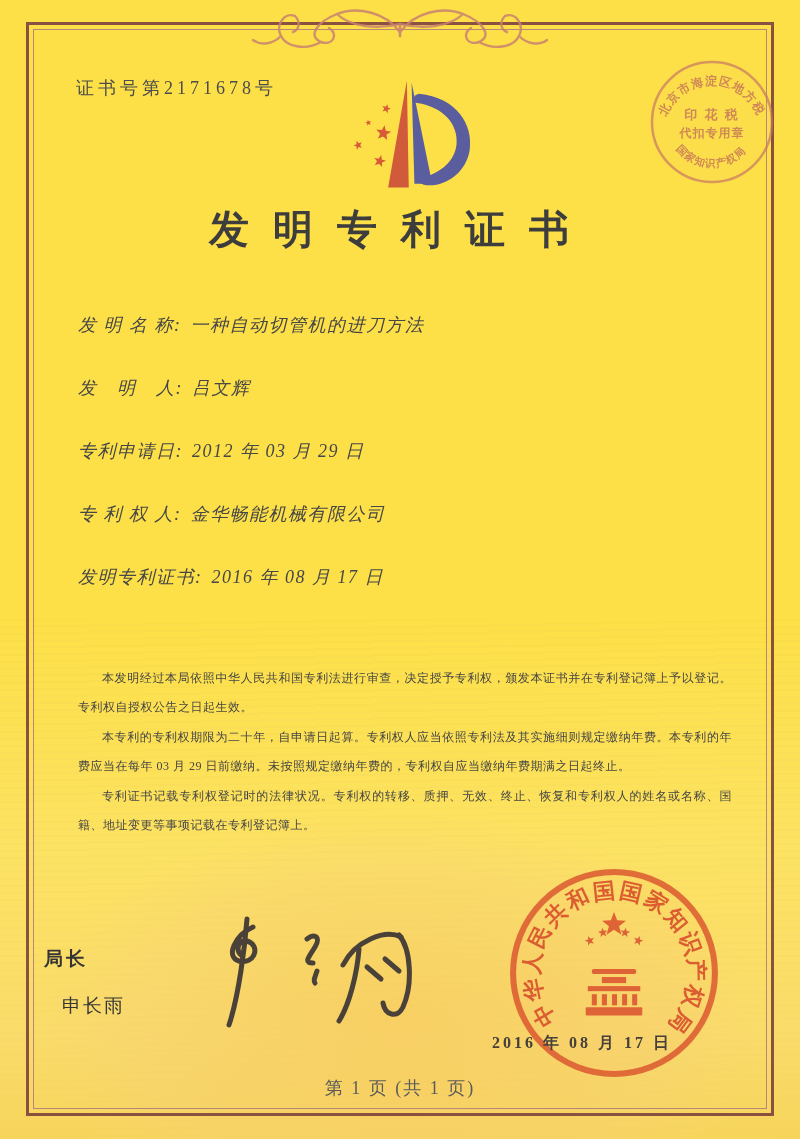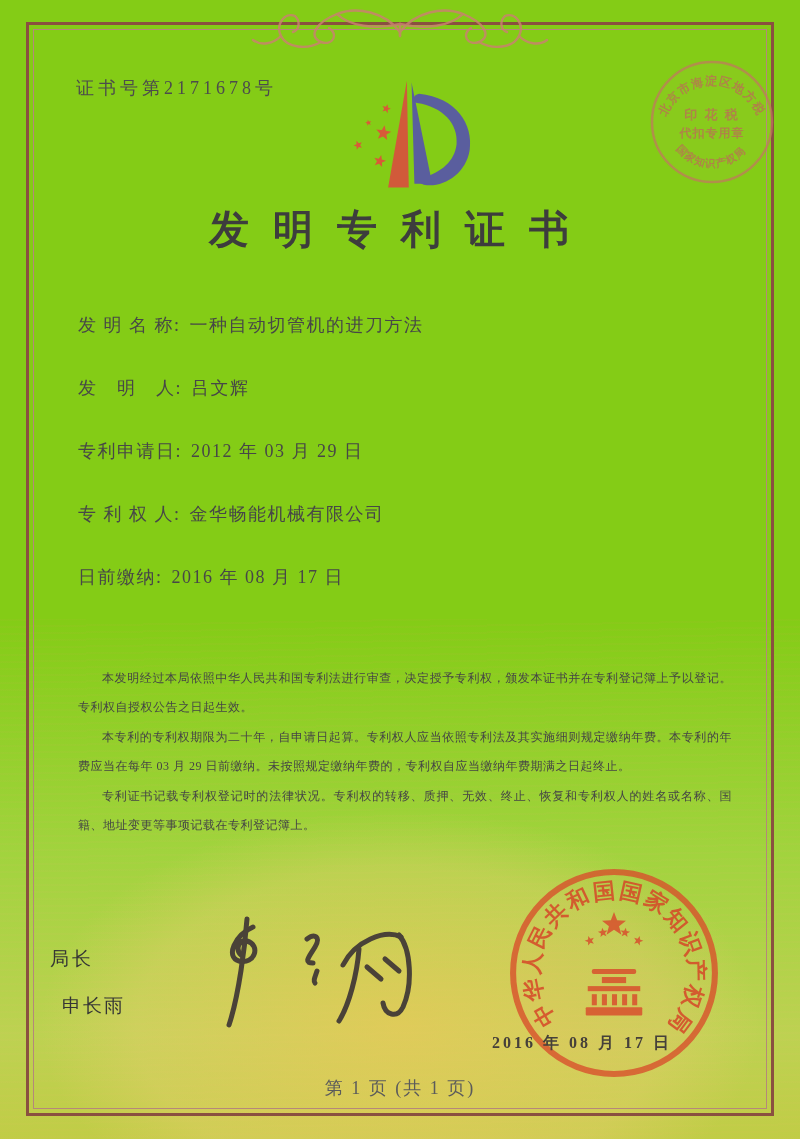--- a/index.html
+++ b/index.html
@@ -1,45 +1,45 @@
 <!DOCTYPE html>
 <html><head>
 <meta charset="utf-8">
 <style>
   html,body{margin:0;padding:0;}
   body{font-family:"Liberation Serif","DejaVu Serif",serif;}
-  .page{position:relative;width:800px;height:1139px;overflow:hidden;background:#84cc16;}
+  .page{position:relative;width:800px;height:1139px;overflow:hidden;background:#fde047;}
 
   .glow{position:absolute;left:0;right:0;bottom:0;height:520px;pointer-events:none;
     background:
       radial-gradient(ellipse 60% 55% at 50% 78%, rgba(246,199,95,.60), rgba(246,206,120,.30) 55%, rgba(246,206,120,0) 75%),
       linear-gradient(180deg, rgba(252,250,244,0) 0%, rgba(249,233,180,.25) 45%, rgba(246,215,140,.50) 80%, rgba(243,205,110,.55) 100%),
       repeating-linear-gradient(179deg, rgba(215,160,80,.06) 0 2px, rgba(255,255,255,0) 2px 7px);}
 
   .frame-outer{position:absolute;top:22px;left:26px;right:26px;bottom:23px;border:3px solid #8a5040;}
   .frame-inner{position:absolute;top:29px;left:33px;right:33px;bottom:30px;border:1px solid #b5887a;}
 
   .ornament{position:absolute;top:2px;left:50%;transform:translateX(-50%);width:330px;height:52px;}
 
   .cert-no{position:absolute;top:76px;left:76px;font-size:18px;letter-spacing:4px;color:#4c4c4c;}
 
   .logo{position:absolute;top:70px;left:330px;width:150px;height:128px;}
 
   .title{position:absolute;top:202px;left:0;right:18px;text-align:center;text-indent:20px;
     font-size:40px;letter-spacing:24px;font-weight:600;color:#3d3d3d;}
 
-  .fields{position:absolute;top:312px;left:78px;right:56px;}
+  .fields{position:absolute;top:312px;left:78px;right:56px;font-style:italic;}
   .frow{line-height:26px;margin-bottom:37px;font-size:18px;color:#474747;letter-spacing:1.5px;white-space:nowrap;}
   .fvalue{margin-left:9px;}
 
   .paras{position:absolute;top:664px;left:78px;right:68px;}
   .paras p{margin:0;font-size:12px;line-height:29.4px;color:#454545;text-align:justify;text-indent:2em;letter-spacing:0.5px;}
 
-  .signer-title{position:absolute;top:946px;left:50px;font-size:19px;letter-spacing:3px;color:#353535;
-    font-family:"Liberation Sans","DejaVu Sans",sans-serif;font-weight:400;}
+  .signer-title{position:absolute;top:946px;left:44px;font-size:19px;letter-spacing:3px;color:#353535;
+    font-family:"Liberation Sans","DejaVu Sans",sans-serif;font-weight:700;}
   .signer-name{position:absolute;top:993px;left:62px;font-size:19px;letter-spacing:2px;color:#353535;
     font-family:"Liberation Sans","DejaVu Sans",sans-serif;font-weight:500;text-align:center;}
 
   .signature{position:absolute;top:905px;left:195px;width:250px;height:138px;z-index:3;}
 
   .seal{position:absolute;top:864px;left:505px;width:218px;height:218px;z-index:2;opacity:.92;}
   .seal-date{position:absolute;top:1033px;left:492px;font-size:16px;letter-spacing:3px;color:#45403a;z-index:4;font-weight:600;}
 
   .tax-stamp{position:absolute;top:57px;left:647px;width:130px;height:130px;opacity:.8;}
 
@@ -91,21 +91,21 @@
     </g>
   </svg>
 
   <div class="title">发明专利证书</div>
 
   <div class="fields">
     <div class="frow"><span>发 明 名 称:</span><span class="fvalue">一种自动切管机的进刀方法</span></div>
     <div class="frow"><span>发　明　人:</span><span class="fvalue">吕文辉</span></div>
     <div class="frow"><span>专利申请日:</span><span class="fvalue">2012 年 03 月 29 日</span></div>
     <div class="frow"><span>专 利 权 人:</span><span class="fvalue">金华畅能机械有限公司</span></div>
-    <div class="frow"><span>日前缴纳:</span><span class="fvalue">2016 年 08 月 17 日</span></div>
+    <div class="frow"><span>发明专利证书:</span><span class="fvalue">2016 年 08 月 17 日</span></div>
   </div>
 
   <div class="paras">
     <p>本发明经过本局依照中华人民共和国专利法进行审查，决定授予专利权，颁发本证书并在专利登记簿上予以登记。专利权自授权公告之日起生效。</p>
     <p>本专利的专利权期限为二十年，自申请日起算。专利权人应当依照专利法及其实施细则规定缴纳年费。本专利的年费应当在每年 03 月 29 日前缴纳。未按照规定缴纳年费的，专利权自应当缴纳年费期满之日起终止。</p>
     <p>专利证书记载专利权登记时的法律状况。专利权的转移、质押、无效、终止、恢复和专利权人的姓名或名称、国籍、地址变更等事项记载在专利登记簿上。</p>
   </div>
 
   <div class="signer-title">局长</div>
   <div class="signer-name">申长雨</div>

